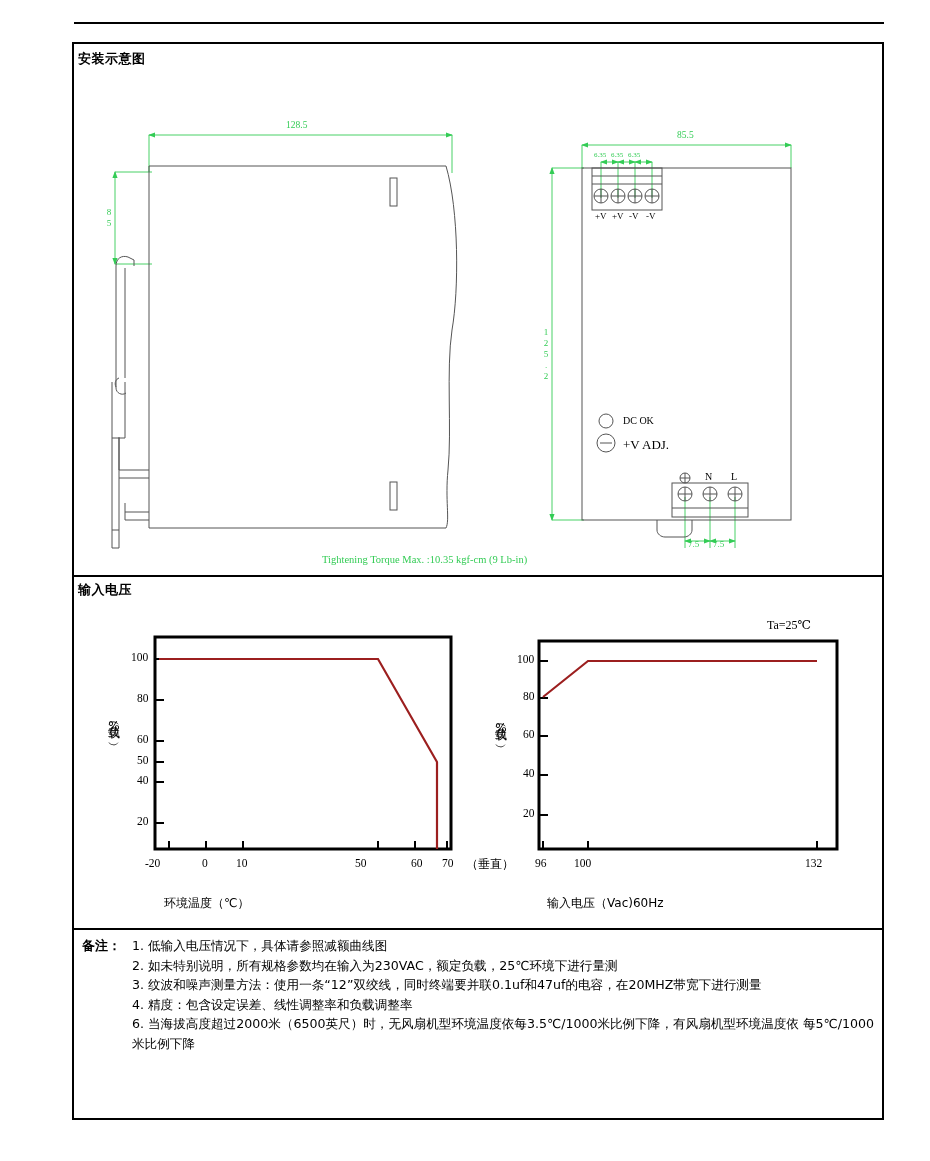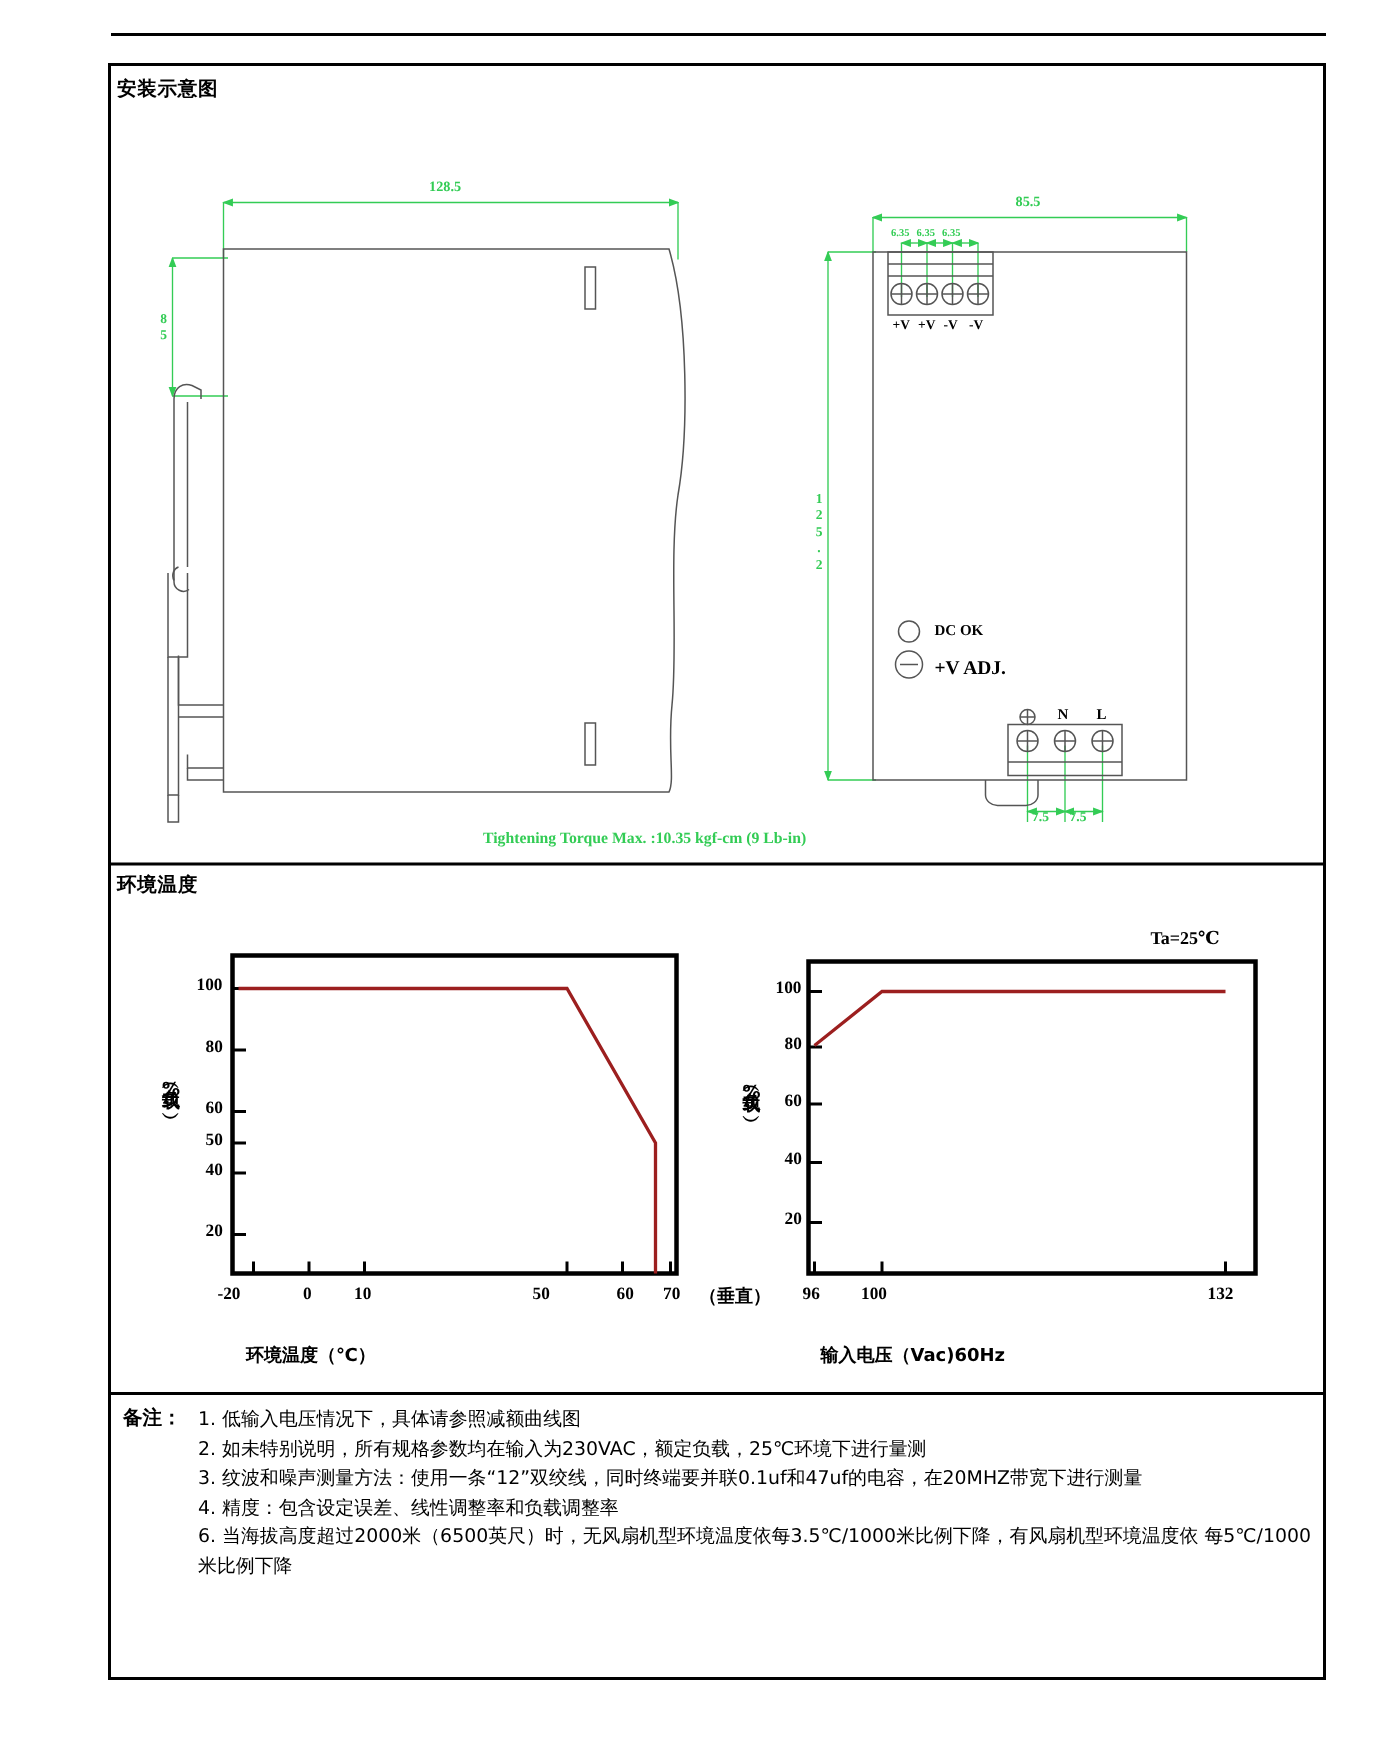--- a/index.html
+++ b/index.html
@@ -115,21 +115,20 @@
     text-indent: 0;
   }
 
   
   .ctext {
     position: absolute;
     font-family: "Liberation Serif", "DejaVu Serif", serif;
     font-size: 11.5px;
     color: #000;
     white-space: nowrap;
-    font-weight: bold;
   }
   .ctext.cjk { font-family: "DejaVu Sans", "Liberation Sans", sans-serif; font-size: 12px; }
   .ctext.vert {
     writing-mode: vertical-rl;
     text-orientation: upright;
     letter-spacing: 1px;
     line-height: 1;
   }
 </style>
 </head>
@@ -137,21 +136,21 @@
 
 <div class="page">
 
   <div class="top-rule"></div>
   <div class="frame"></div>
   <div class="sec-divider"></div>
   <div class="notes-divider"></div>
 
   <div class="sec-title" id="sec-install">安装示意图</div>
 
-  <div class="sec-title" id="sec-curve">环境温度</div>
+  <div class="sec-title" id="sec-curve">输入电压</div>
 
   <svg class="draw" id="mech-svg" viewBox="0 0 930 1161">
     <defs>
       <marker id="arw" markerWidth="8" markerHeight="6" refX="7" refY="3" orient="auto">
         <path d="M0,0 L8,3 L0,6 z" fill="#33cc55"></path>
       </marker>
       <marker id="arwr" markerWidth="8" markerHeight="6" refX="1" refY="3" orient="auto">
         <path d="M8,0 L0,3 L8,6 z" fill="#33cc55"></path>
       </marker>
     </defs>

